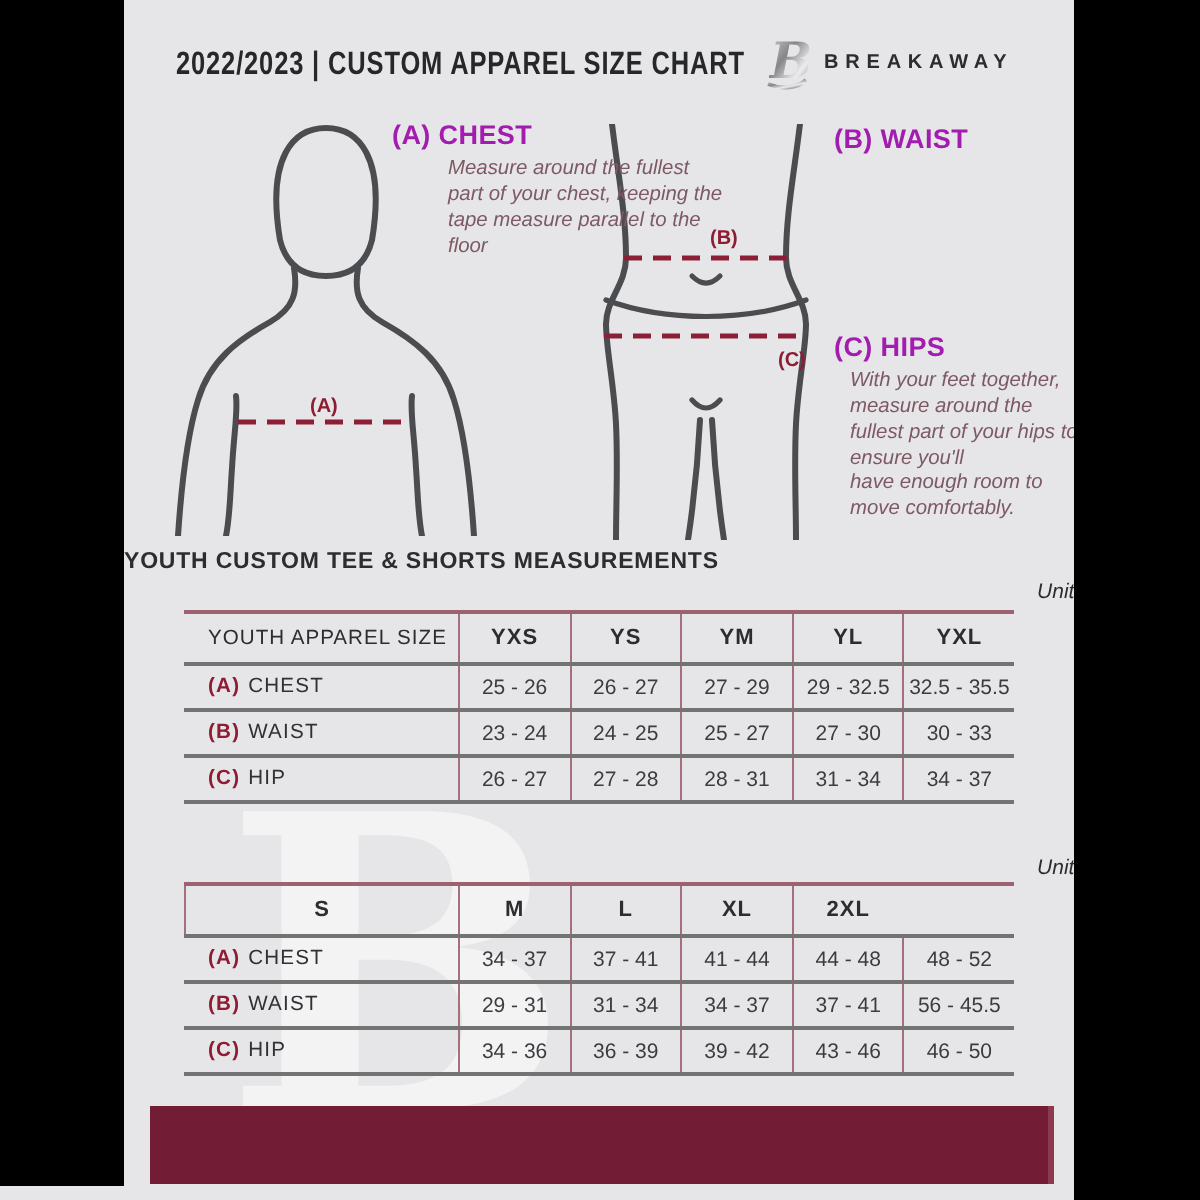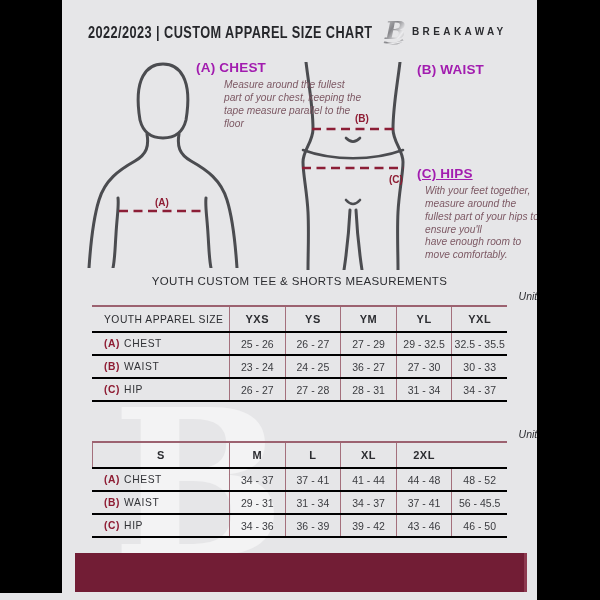--- a/index.html
+++ b/index.html
@@ -24,38 +24,38 @@
   .brand{
     position:absolute;left:350px;top:26px;z-index:1;
     font-size:10px;font-weight:700;letter-spacing:3.4px;color:#2b2c30;white-space:nowrap;
   }
 
   
   .g-head{position:absolute;z-index:1;font-size:13.5px;font-weight:700;color:#a21caf;letter-spacing:.2px;white-space:nowrap;}
   .g-body{position:absolute;z-index:1;font-size:10.2px;font-style:italic;line-height:1.26;color:#7d5964;}
   .h-chest{left:134px;top:60px;} .b-chest{left:134px;top:79px;width:140px;margin-left:28px;}
   .h-waist{left:355px;top:62px;} .b-waist{left:355px;top:81px;width:112px;}
-  .h-hips{left:355px;top:166px;text-decoration:underline;} .b-hips{left:363px;top:185px;width:120px;white-space:pre-line;}
+  .h-hips{left:355px;top:166px;} .b-hips{left:363px;top:185px;width:120px;white-space:pre-line;}
 
   .fig{position:absolute;z-index:1;}
   .fig-torso{left:23px;top:58px;}
   .fig-lower{left:231px;top:62px;}
 
   
-  .sec-title{position:absolute;left:0;width:475px;text-align:center;z-index:1;
-    font-size:11.5px;font-weight:400;color:#2c2d31;letter-spacing:.4px;}
+  .sec-title{position:absolute;left:0;width:475px;z-index:1;
+    font-size:11.5px;font-weight:700;color:#2c2d31;letter-spacing:.4px;}
   .sec-unit{position:absolute;left:0;width:512px;text-align:right;z-index:1;
     font-size:10.5px;font-style:italic;color:#2c2d31;}
   .t-youth{top:275px;} .u-youth{top:290px;}
   .t-adult{top:413px;} .u-adult{top:428px;}
 
   
   .tbl{position:absolute;left:30px;width:415px;z-index:1;border-top:2px solid #9c6270;}
   .tbl-youth{top:305px;} .tbl-adult{top:441px;}
-  .trow{display:grid;grid-template-columns:137px repeat(5,1fr);border-bottom:2px solid #000000;}
+  .trow{display:grid;grid-template-columns:137px repeat(5,1fr);border-bottom:2px solid #737373;}
   .trow.head{height:24px;} .trow.body{height:21px;}
   .td{display:flex;align-items:center;justify-content:center;
     font-size:10.5px;color:#3b3c40;border-left:1.4px solid #a4707c;white-space:nowrap;}
   .td.lbl{justify-content:flex-start;padding-left:12px;border-left:none;
     font-size:10.3px;letter-spacing:.6px;color:#303135;}
   .trow.head .td{font-weight:700;font-size:11px;color:#2c2d31;letter-spacing:.5px;}
   .trow.head .td.lbl{font-weight:400;font-size:10.3px;}
   .pfx{color:#8e1c33;font-weight:700;margin-right:4px;}
 
   .watermark{
@@ -152,21 +152,21 @@
       <div class="td">29 - 32.5</div>
       <div class="td">32.5 - 35.5</div>
     </div>
     <div class="trow body">
       <div class="td lbl">
         <span class="pfx">(B)</span>
         <span>WAIST</span>
       </div>
       <div class="td">23 - 24</div>
       <div class="td">24 - 25</div>
-      <div class="td">36 - 27</div>
+      <div class="td">25 - 27</div>
       <div class="td">27 - 30</div>
       <div class="td">30 - 33</div>
     </div>
     <div class="trow body">
       <div class="td lbl">
         <span class="pfx">(C)</span>
         <span>HIP</span>
       </div>
       <div class="td">26 - 27</div>
       <div class="td">27 - 28</div>

